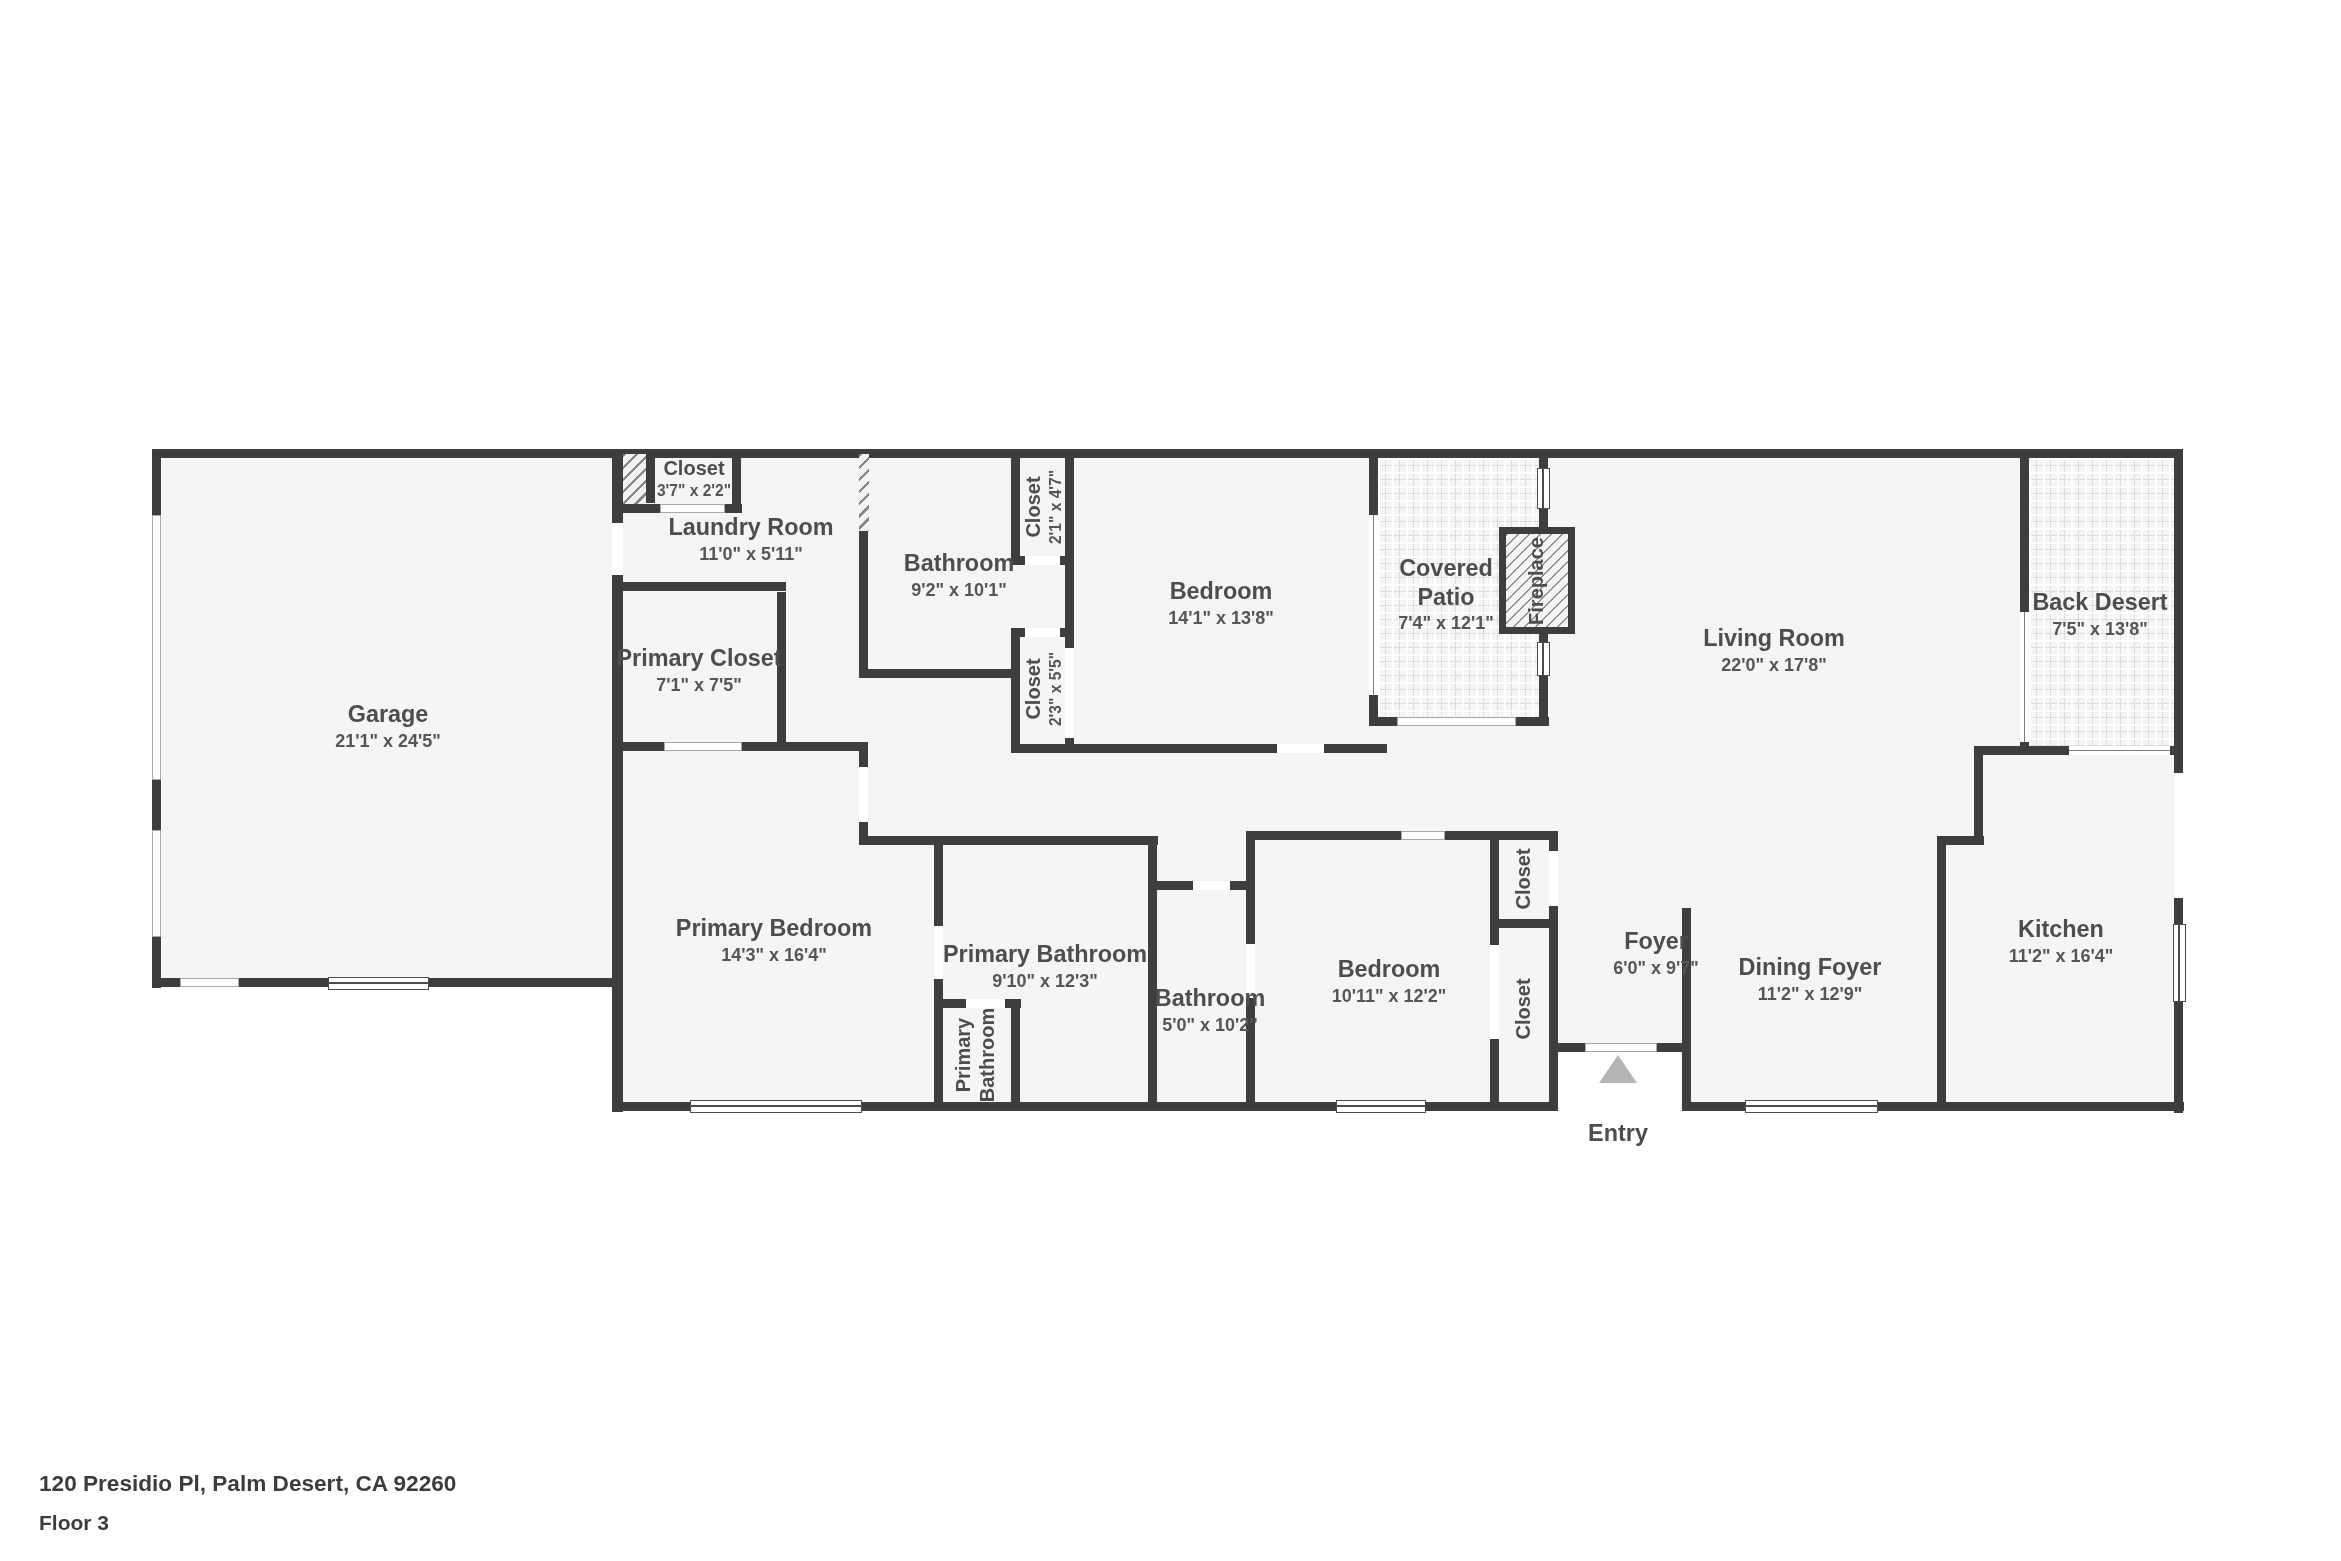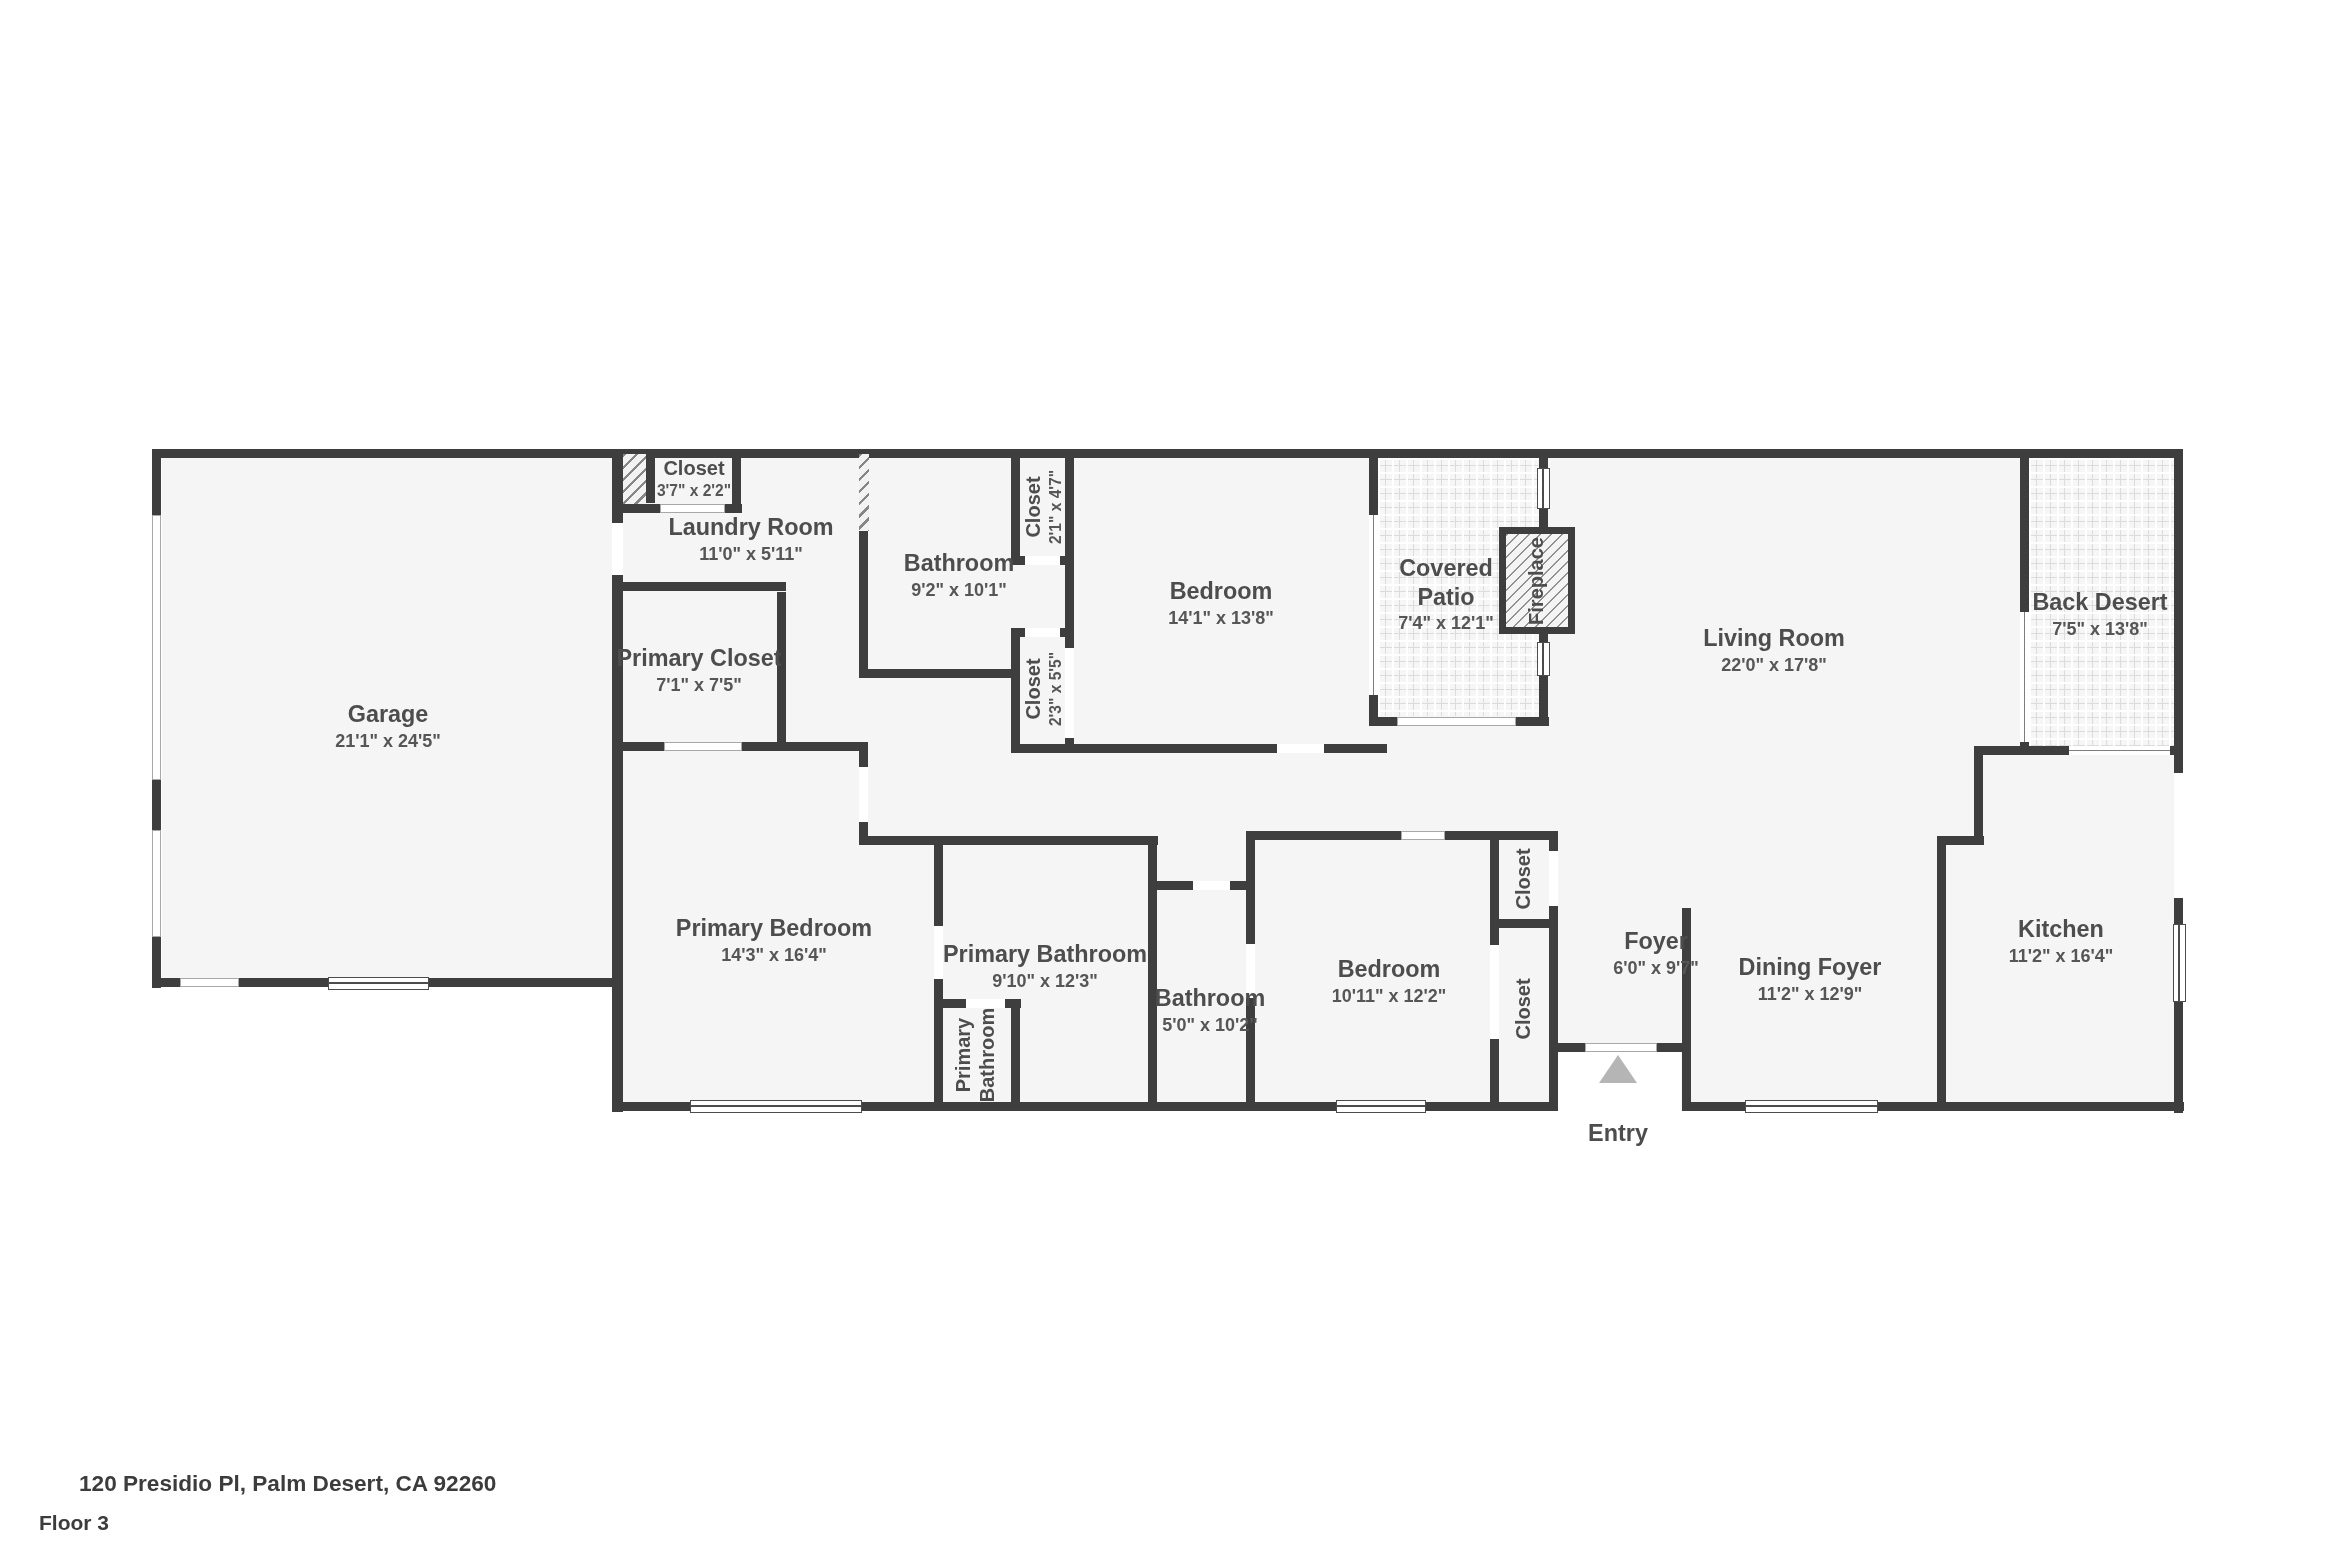--- a/index.html
+++ b/index.html
@@ -30,21 +30,21 @@
     background:#f4f4f4 repeating-linear-gradient(135deg,rgba(120,120,120,.8) 0 1.6px,rgba(0,0,0,0) 1.6px 7.8px);}
   .lbl{position:absolute;transform:translate(-50%,-50%);text-align:center;color:#4d4d4d;white-space:nowrap;z-index:5;}
   .lbl.wrap{white-space:normal;}
   .lbl.rot{transform:translate(-50%,-50%) rotate(-90deg);}
   .nm{display:block;font-weight:700;font-size:23.4px;line-height:1.22;}
   .dm{display:block;font-weight:700;font-size:18px;line-height:1.35;color:#565656;}
   .sm .nm{font-size:20px;}
   .sm .dm{font-size:15.6px;}
   .tri{position:absolute;width:0;height:0;border-left:19px solid transparent;border-right:19px solid transparent;border-bottom:28px solid #b5b5b5;}
   .footer-line{position:absolute;color:#3c3c3c;font-weight:700;}
-  #address{left:39px;top:1471px;font-size:22.6px;margin-left:40px;}
+  #address{left:39px;top:1471px;font-size:22.6px;}
   #floorlabel{left:39px;top:1511px;font-size:21px;}
   #disclaimer{left:0;top:1521px;width:2342px;text-align:center;font-size:17px;color:#4a4a4a;font-weight:700;position:absolute;}
 </style>
 </head>
 <body>
 
 <div id="plan">
 
   <div class="floor" style="left:162px;top:458px;width:450px;height:520px;"></div>
   <div class="floor" style="left:612px;top:458px;width:1562px;height:653px;"></div>

